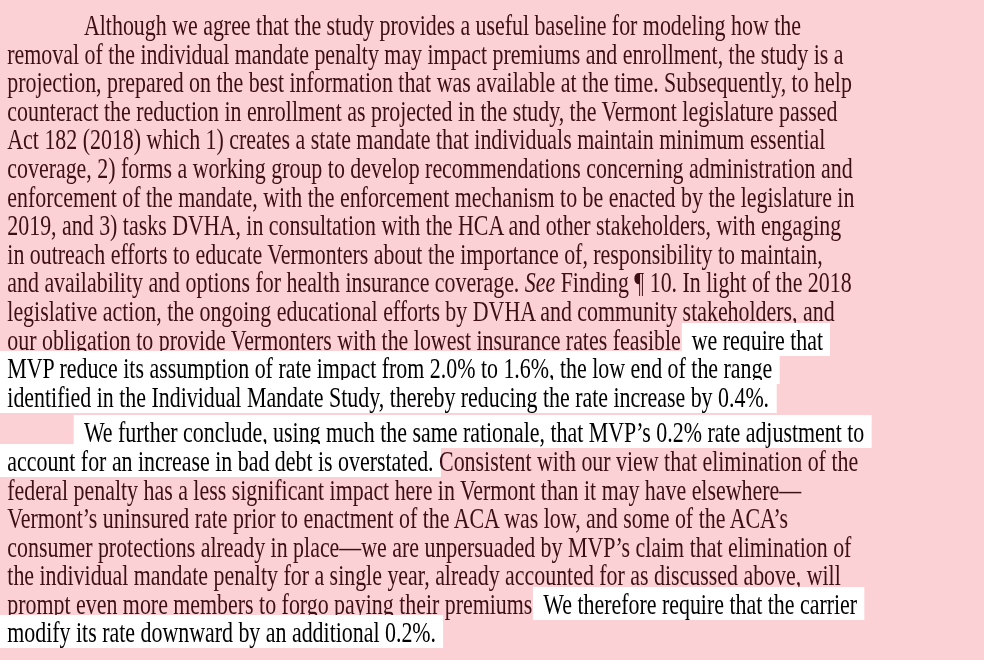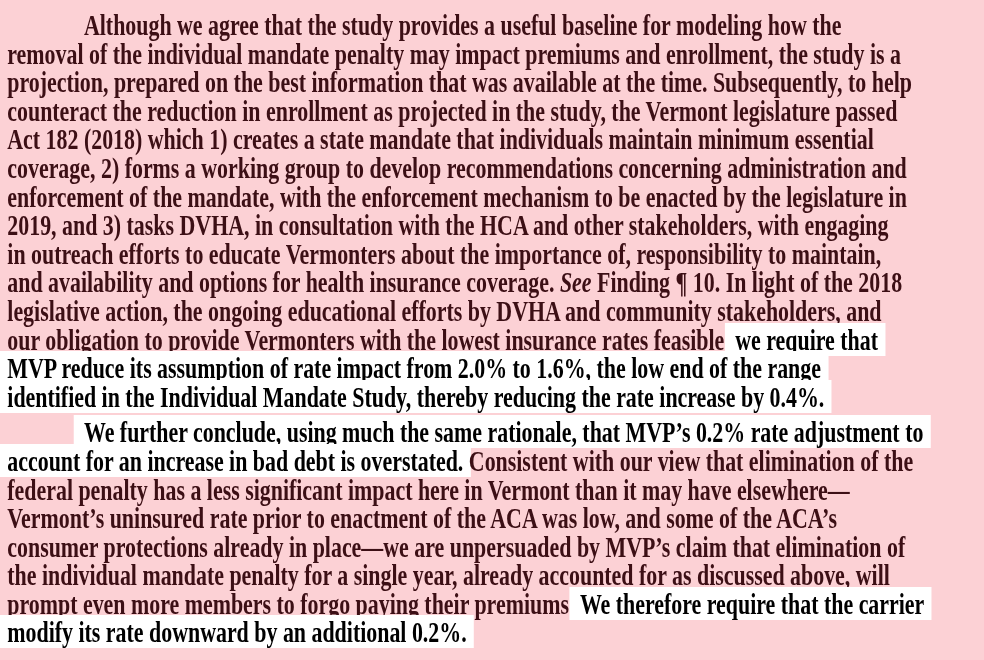--- a/index.html
+++ b/index.html
@@ -6,21 +6,20 @@
     margin: 0;
     padding: 0;
     background: #ffffff;
   }
   .canvas {
     position: relative;
     width: 984px;
     height: 660px;
     background: #fcd1d5;
     overflow: hidden;
-    font-weight: bold;
   }
   
   .scale {
     width: 1348px;
     transform: scaleX(0.73);
     transform-origin: 0 0;
     padding: 11px 0 0 10px;
     font-family: "Liberation Serif", serif;
     font-size: 30px;
     line-height: 28.6px;

